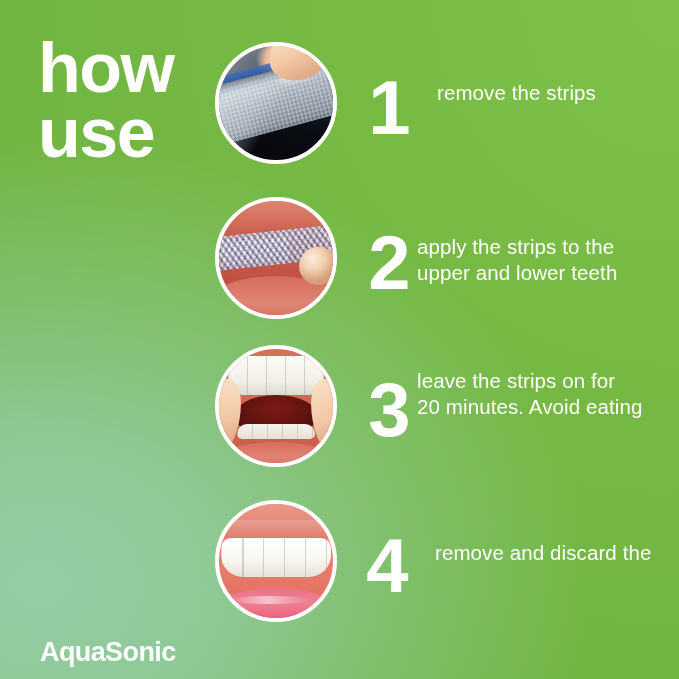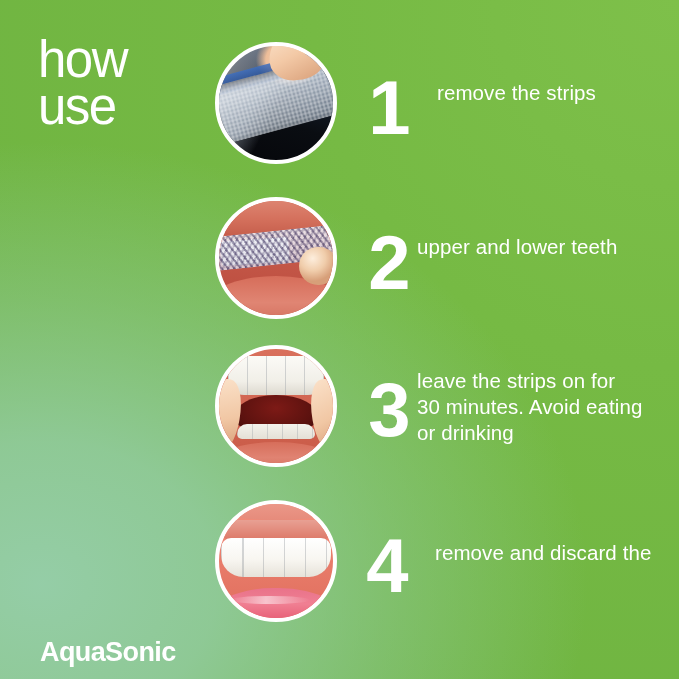--- a/index.html
+++ b/index.html
@@ -13,22 +13,22 @@
     background:
       radial-gradient(130% 105% at 6% 86%, rgba(150,206,170,.97) 0%, rgba(150,206,170,.80) 20%, rgba(150,206,170,.40) 40%, rgba(150,206,170,0) 62%),
       radial-gradient(120% 120% at 100% 0%, #7ec04a 0%, #76ba44 45%, #6fb441 100%),
       linear-gradient(160deg,#77bb46 0%,#78bc48 55%,#84c45c 100%);
   }
 
   
   .heading{
     position:absolute;left:38px;top:36px;
     color:#ffffff;
-    font-weight:normal;
-    font-size:51px;
+    font-weight:bold;
+    font-size:70px;
     line-height:0.93;
     letter-spacing:-1.5px;
     text-transform:lowercase;
   }
   .heading div{display:block;white-space:pre;}
 
   
   .logo{
     position:absolute;left:40px;top:607px;
     color:#ffffff;font-weight:bold;font-size:27px;
@@ -215,38 +215,38 @@
   <div class="step">
     <div class="circle ph2" style="left:215px;top:197px;width:122px;height:122px;">
       <div class="liptop"></div>
       <div class="lipbot"></div>
       <div class="teeth"></div>
       <div class="strip"></div>
       <div class="fingertip"></div>
     </div>
     <div class="num" style="left:360px;top:225px;">2</div>
     <div class="caption" style="left:417px;top:234px;">
+      <span>apply the strips to the</span>
       <span>upper and lower teeth</span>
     </div>
   </div>
 
   <div class="step">
     <div class="circle ph3" style="left:215px;top:345px;width:122px;height:122px;">
       <div class="upper"></div>
       <div class="mouthdark"></div>
       <div class="lower"></div>
       <div class="liplow"></div>
       <div class="fl"></div>
       <div class="fr"></div>
     </div>
     <div class="num" style="left:360px;top:372px;">3</div>
     <div class="caption" style="left:417px;top:368px;">
       <span>leave the strips on for</span>
-      <span>30 minutes. Avoid eating</span>
-      <span>or drinking</span>
+      <span>20 minutes. Avoid eating</span>
     </div>
   </div>
 
   <div class="step">
     <div class="circle ph4" style="left:215px;top:500px;width:122px;height:122px;">
       <div class="liptop"></div>
       <div class="gumtop"></div>
       <div class="teeth"></div>
       <div class="liplow"></div>
       <div class="gloss"></div>

